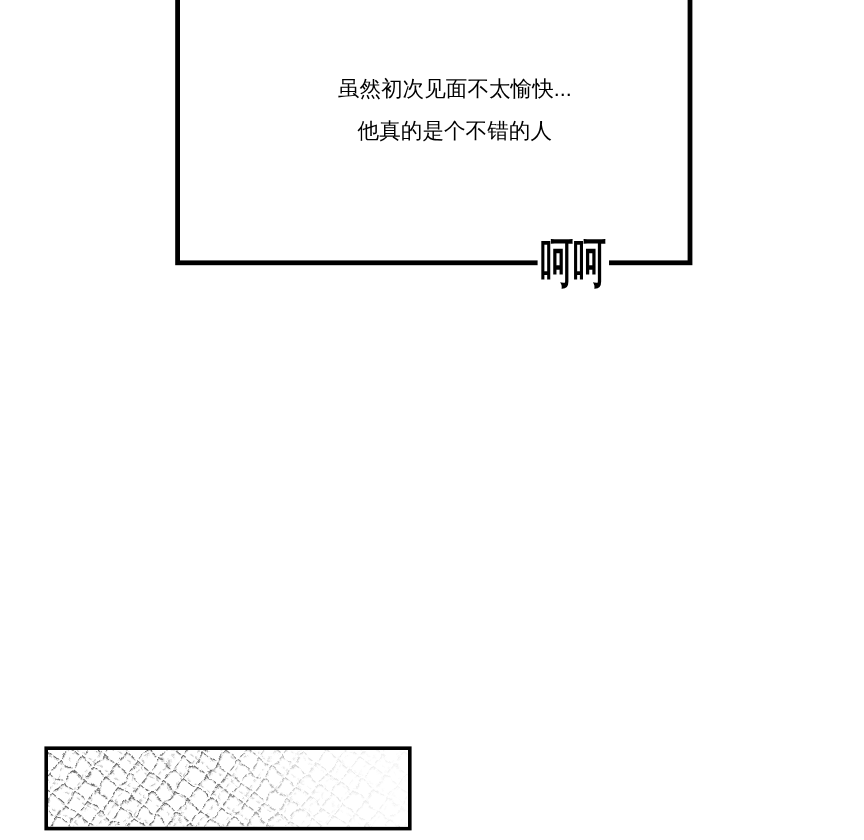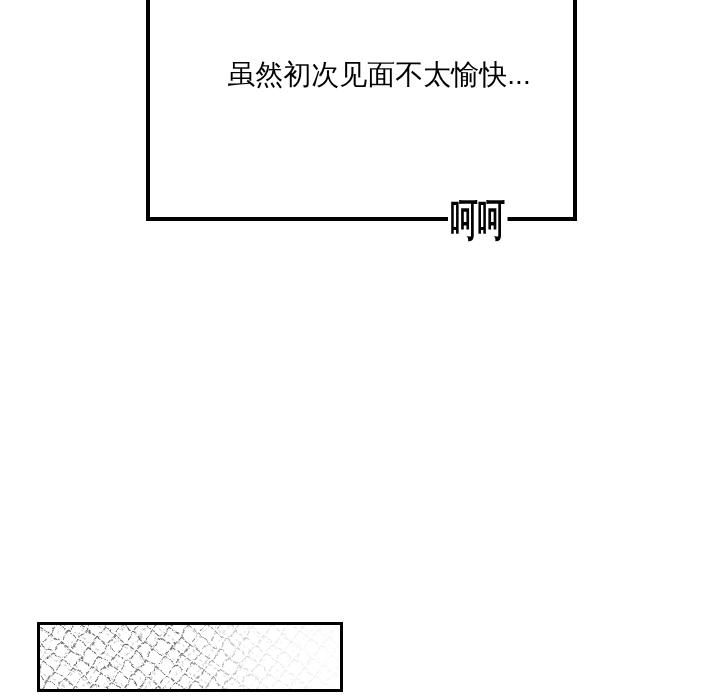--- a/index.html
+++ b/index.html
@@ -22,21 +22,21 @@
     box-sizing: border-box;
     border: 4px solid #000;
     background: #ffffff;
   }
   .dialog-text {
     position: absolute;
     left: 0;
     right: 0;
     top: 69px;
     text-align: center;
-    font-size: 28px;
+    font-size: 18px;
     line-height: 35px;
     letter-spacing: 0px;
     color: #000;
     margin-left: 35px;
   }
   
   .sfx {
     position: absolute;
     left: 448px;
     top: 197px;
@@ -66,20 +66,21 @@
   .texture-panel svg { display: block; }
 </style>
 </head>
 <body>
 
 <div class="page">
 
   <div class="speech-box">
     <div class="dialog-text">
       <div>虽然初次见面不太愉快...</div>
+      <div>他真的是个不错的人</div>
     </div>
   </div>
 
   <div class="sfx">呵呵</div>
 
   <div class="texture-panel">
     <svg width="300" height="64" viewBox="0 0 300 64" xmlns="http://www.w3.org/2000/svg">
       <defs>
         <filter id="rough" x="-20%" y="-20%" width="140%" height="140%">
           <feTurbulence type="fractalNoise" baseFrequency="0.09" numOctaves="2" seed="7" result="n"></feTurbulence>

